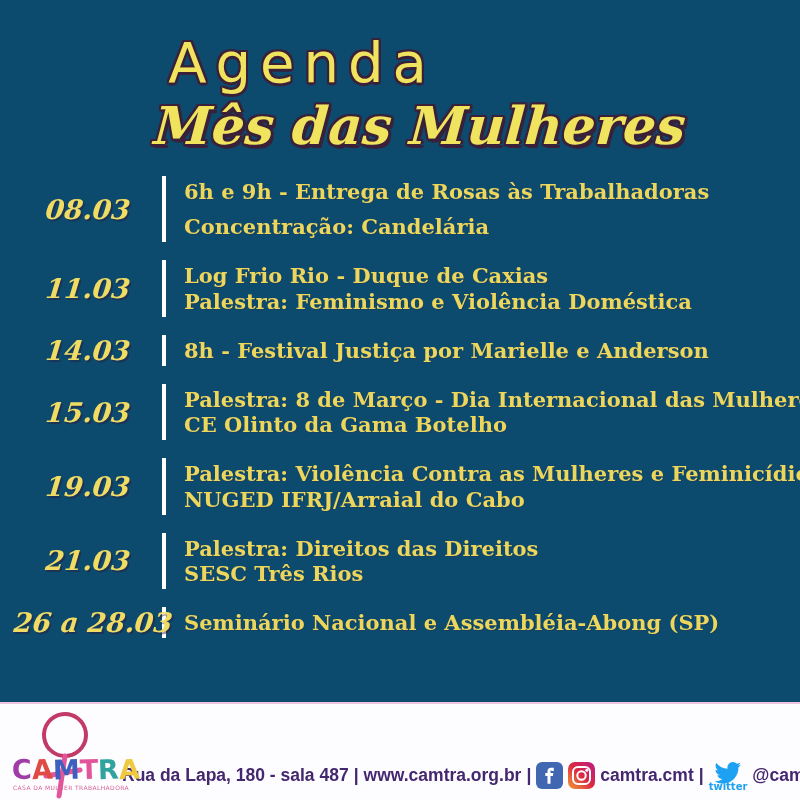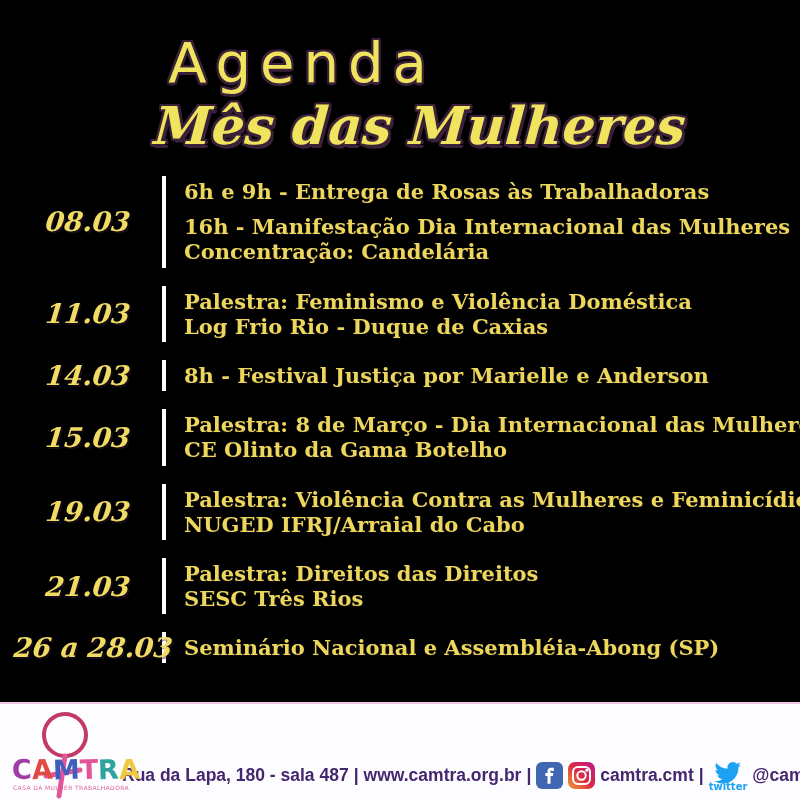--- a/index.html
+++ b/index.html
@@ -1,19 +1,19 @@
 <!DOCTYPE html>
 <html><head>
 <meta charset="utf-8">
 <style>
   * { margin:0; padding:0; box-sizing:border-box; }
   body { background:#666; }
   .poster {
     width:800px; height:800px; position:relative; overflow:hidden;
-    background:#000000;
+    background:#0c4a6e;
     font-family:"DejaVu Serif", serif;
     margin:0 auto;
   }
   
   .header { padding-top:30px; }
   .title {
     font-family:"DejaVu Sans", sans-serif;
     font-weight:400;
     font-size:56px;
     letter-spacing:9px;
@@ -118,31 +118,30 @@
   </div>
 
   <div class="events">
       <div class="event-row">
         <div class="event-date">08.03</div>
         <div class="event-content">
           <div class="event-block">
             <div class="event-line">6h e 9h - Entrega de Rosas às Trabalhadoras</div>
           </div>
           <div class="event-block">
-            <div class="event-line">16h - Manifestação Dia Internacional das Mulheres</div>
             <div class="event-line">Concentração: Candelária</div>
           </div>
         </div>
       </div>
       <div class="event-row">
         <div class="event-date">11.03</div>
         <div class="event-content">
           <div class="event-block">
+            <div class="event-line">Log Frio Rio - Duque de Caxias</div>
             <div class="event-line">Palestra: Feminismo e Violência Doméstica</div>
-            <div class="event-line">Log Frio Rio - Duque de Caxias</div>
           </div>
         </div>
       </div>
       <div class="event-row">
         <div class="event-date">14.03</div>
         <div class="event-content">
           <div class="event-block">
             <div class="event-line">8h - Festival Justiça por Marielle e Anderson</div>
           </div>
         </div>

